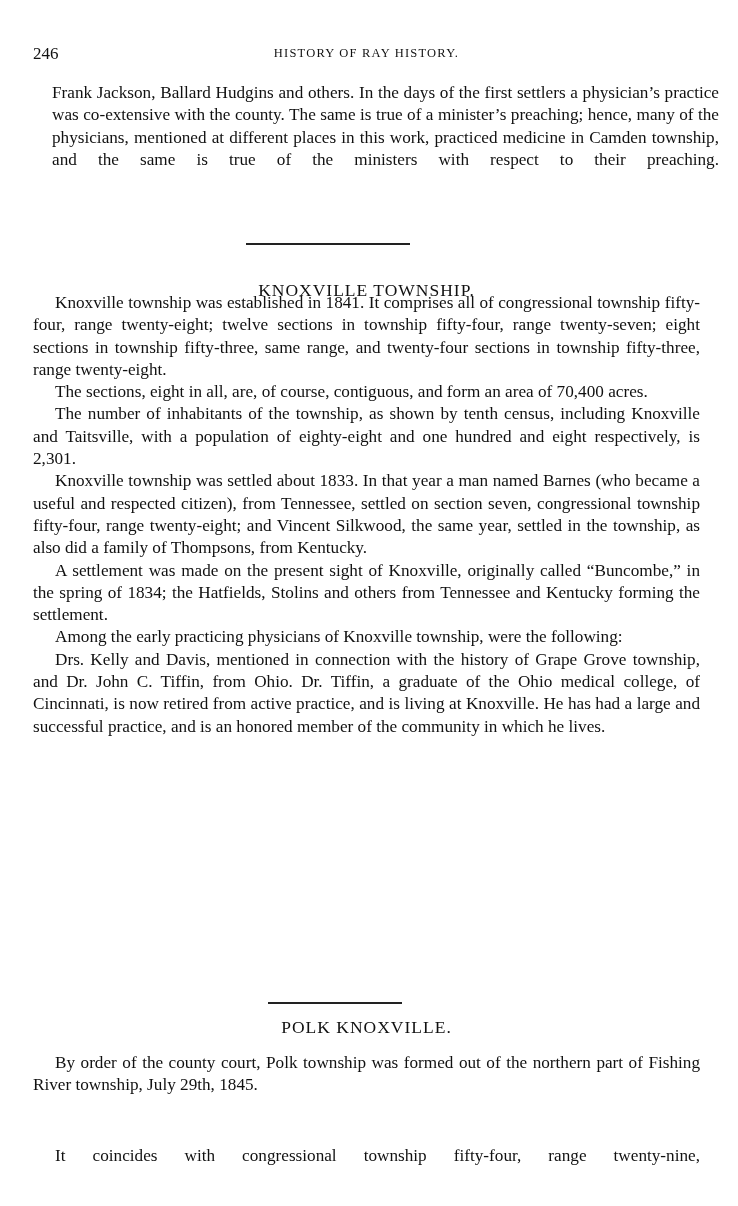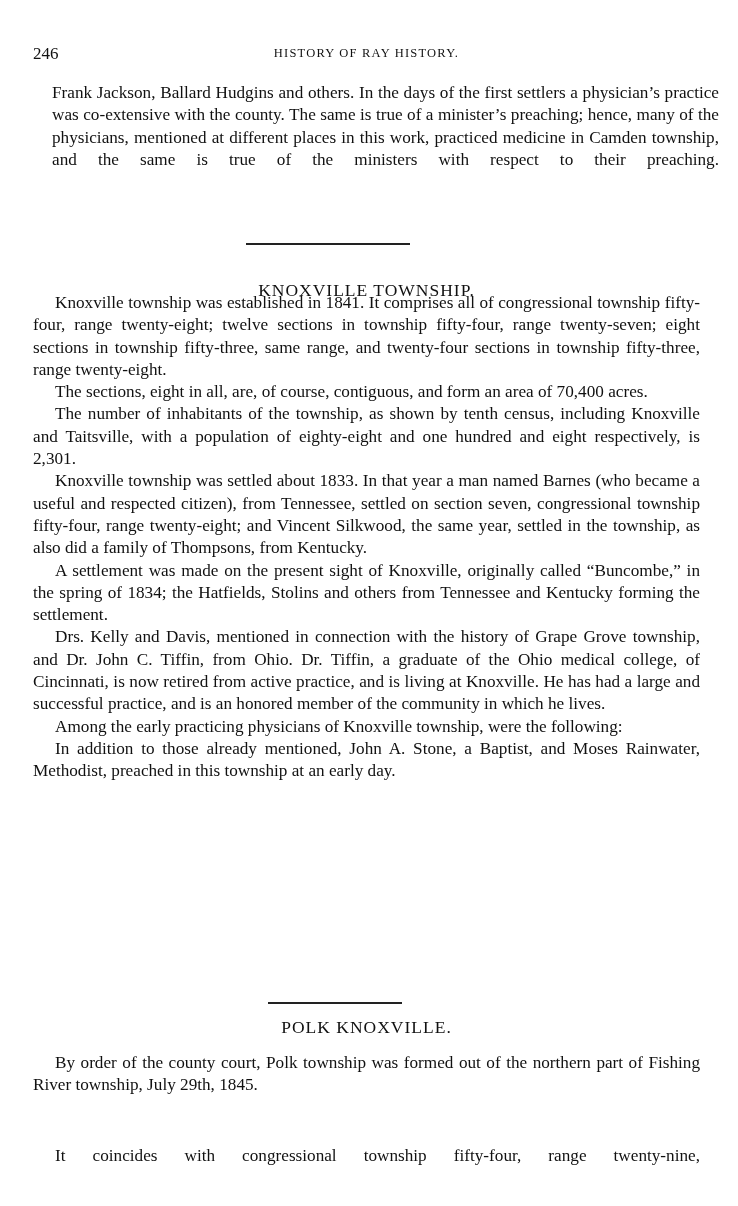--- a/index.html
+++ b/index.html
@@ -34,23 +34,22 @@
   <div class="rule" style="left:213px; width:164px; top:243px;"></div>
 
   <div class="heading" style="top:256px;margin-top:24px;">KNOXVILLE TOWNSHIP.</div>
 
   <div class="block" style="top:292px;">
     <p class="indent">Knoxville township was established in 1841. It comprises all of congressional township fifty-four, range twenty-eight; twelve sections in township fifty-four, range twenty-seven; eight sections in township fifty-three, same range, and twenty-four sections in township fifty-three, range twenty-eight.</p>
     <p class="indent">The sections, eight in all, are, of course, contiguous, and form an area of 70,400 acres.</p>
     <p class="indent">The number of inhabitants of the township, as shown by tenth census, including Knoxville and Taitsville, with a population of eighty-eight and one hundred and eight respectively, is 2,301.</p>
     <p class="indent">Knoxville township was settled about 1833. In that year a man named Barnes (who became a useful and respected citizen), from Tennessee, settled on section seven, congressional township fifty-four, range twenty-eight; and Vincent Silkwood, the same year, settled in the township, as also did a family of Thompsons, from Kentucky.</p>
     <p class="indent">A settlement was made on the present sight of Knoxville, originally called “Buncombe,” in the spring of 1834; the Hatfields, Stolins and others from Tennessee and Kentucky forming the settlement.</p>
+    <p class="indent">Among the early practicing physicians of Knoxville township, were the following:</p>
     <p class="indent">Drs. Kelly and Davis, mentioned in connection with the history of Grape Grove township, and Dr. John C. Tiffin, from Ohio. Dr. Tiffin, a graduate of the Ohio medical college, of Cincinnati, is now retired from active practice, and is living at Knoxville. He has had a large and successful practice, and is an honored member of the community in which he lives.</p>
-    <p class="indent">Among the early practicing physicians of Knoxville township, were the following:</p>
-    <p class="indent">In addition to those already mentioned, John A. Stone, a Baptist, and Moses Rainwater, Methodist, preached in this township at an early day.</p>
   </div>
 
   <div class="rule" style="left:235px; width:134px; top:1002px;"></div>
 
   <div class="heading" style="top:1017px;">POLK KNOXVILLE.</div>
 
   <div class="block" style="top:1052px;">
     <p class="indent">By order of the county court, Polk township was formed out of the northern part of Fishing River township, July 29th, 1845.</p>
     <p class="indent" style="text-align-last: justify; margin-top: 48px;">It coincides with congressional township fifty-four, range twenty-nine,</p>
   </div>

